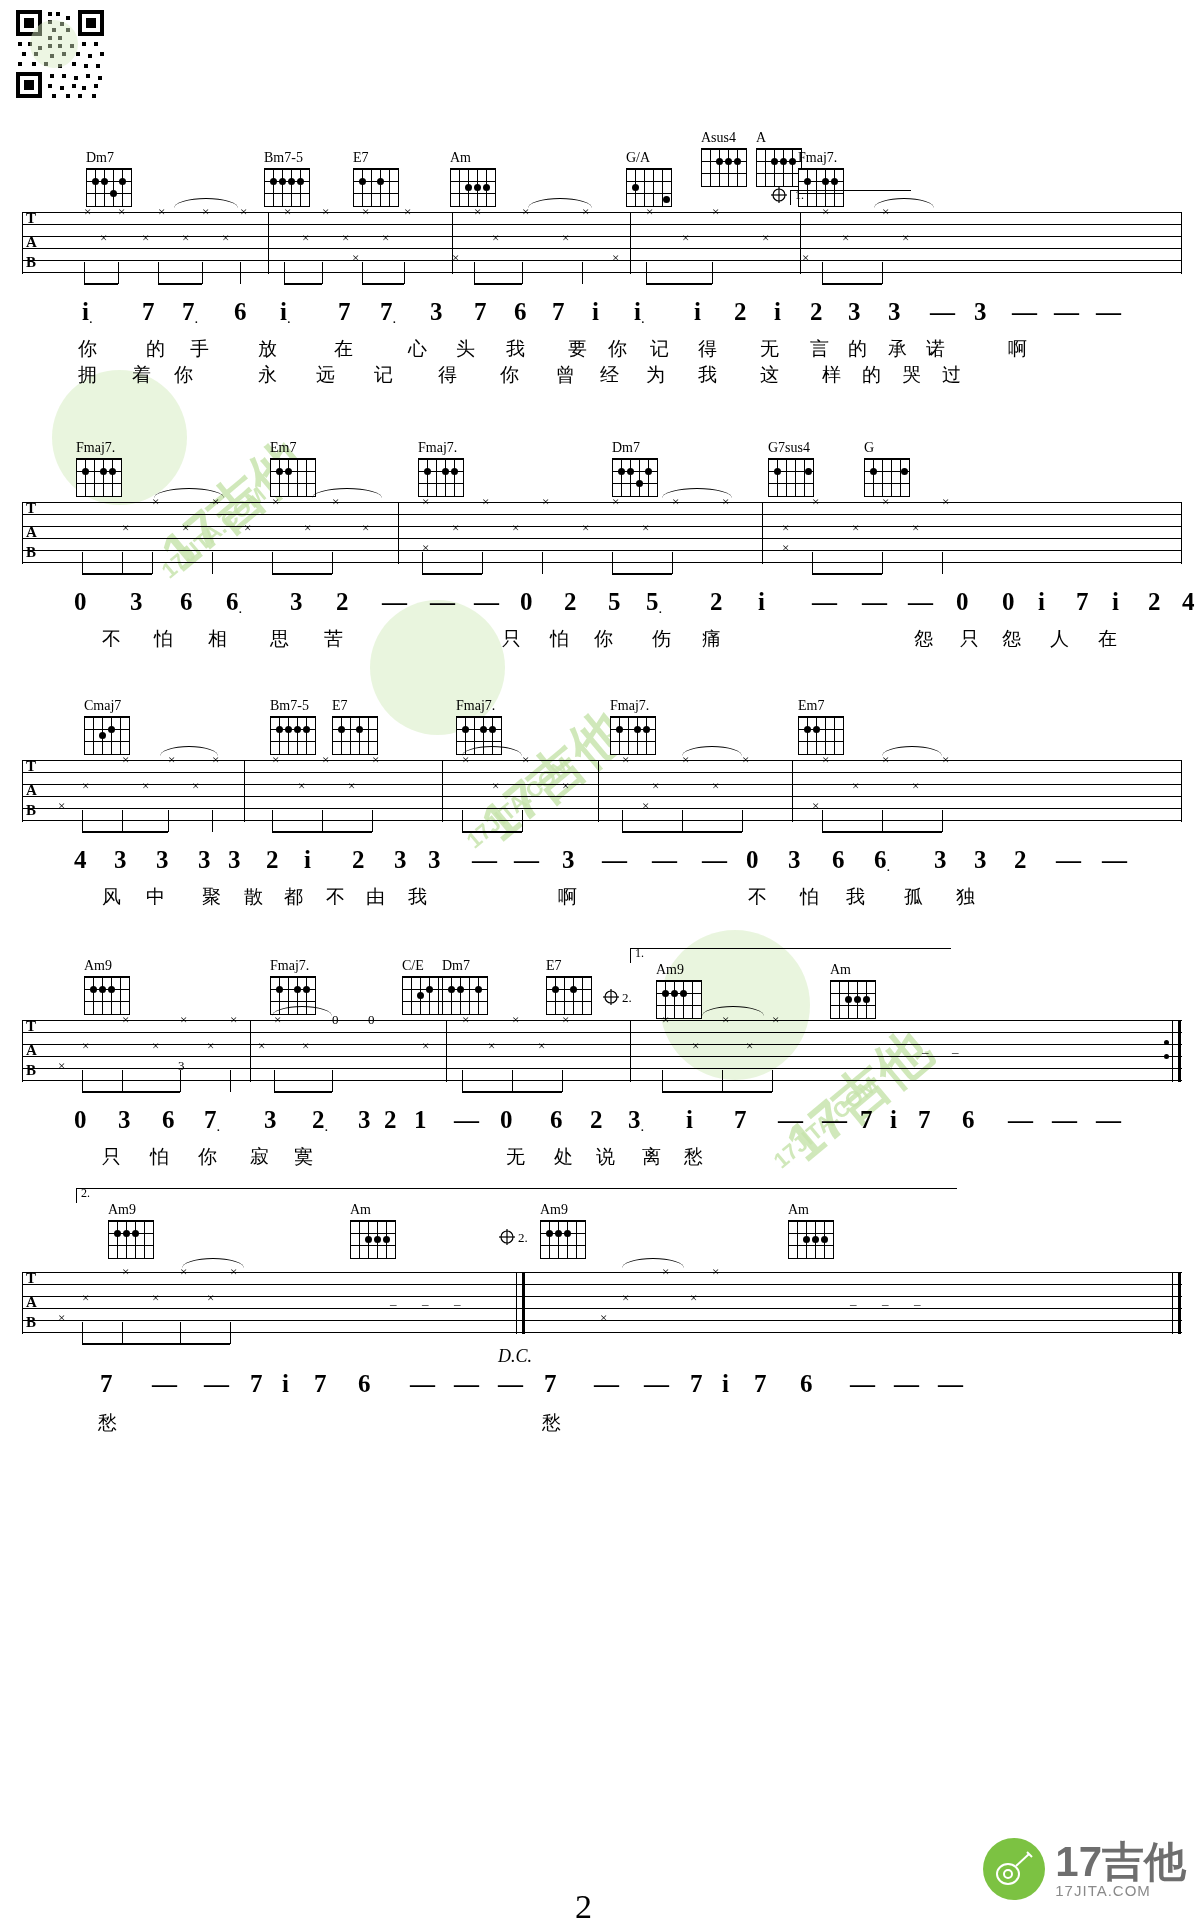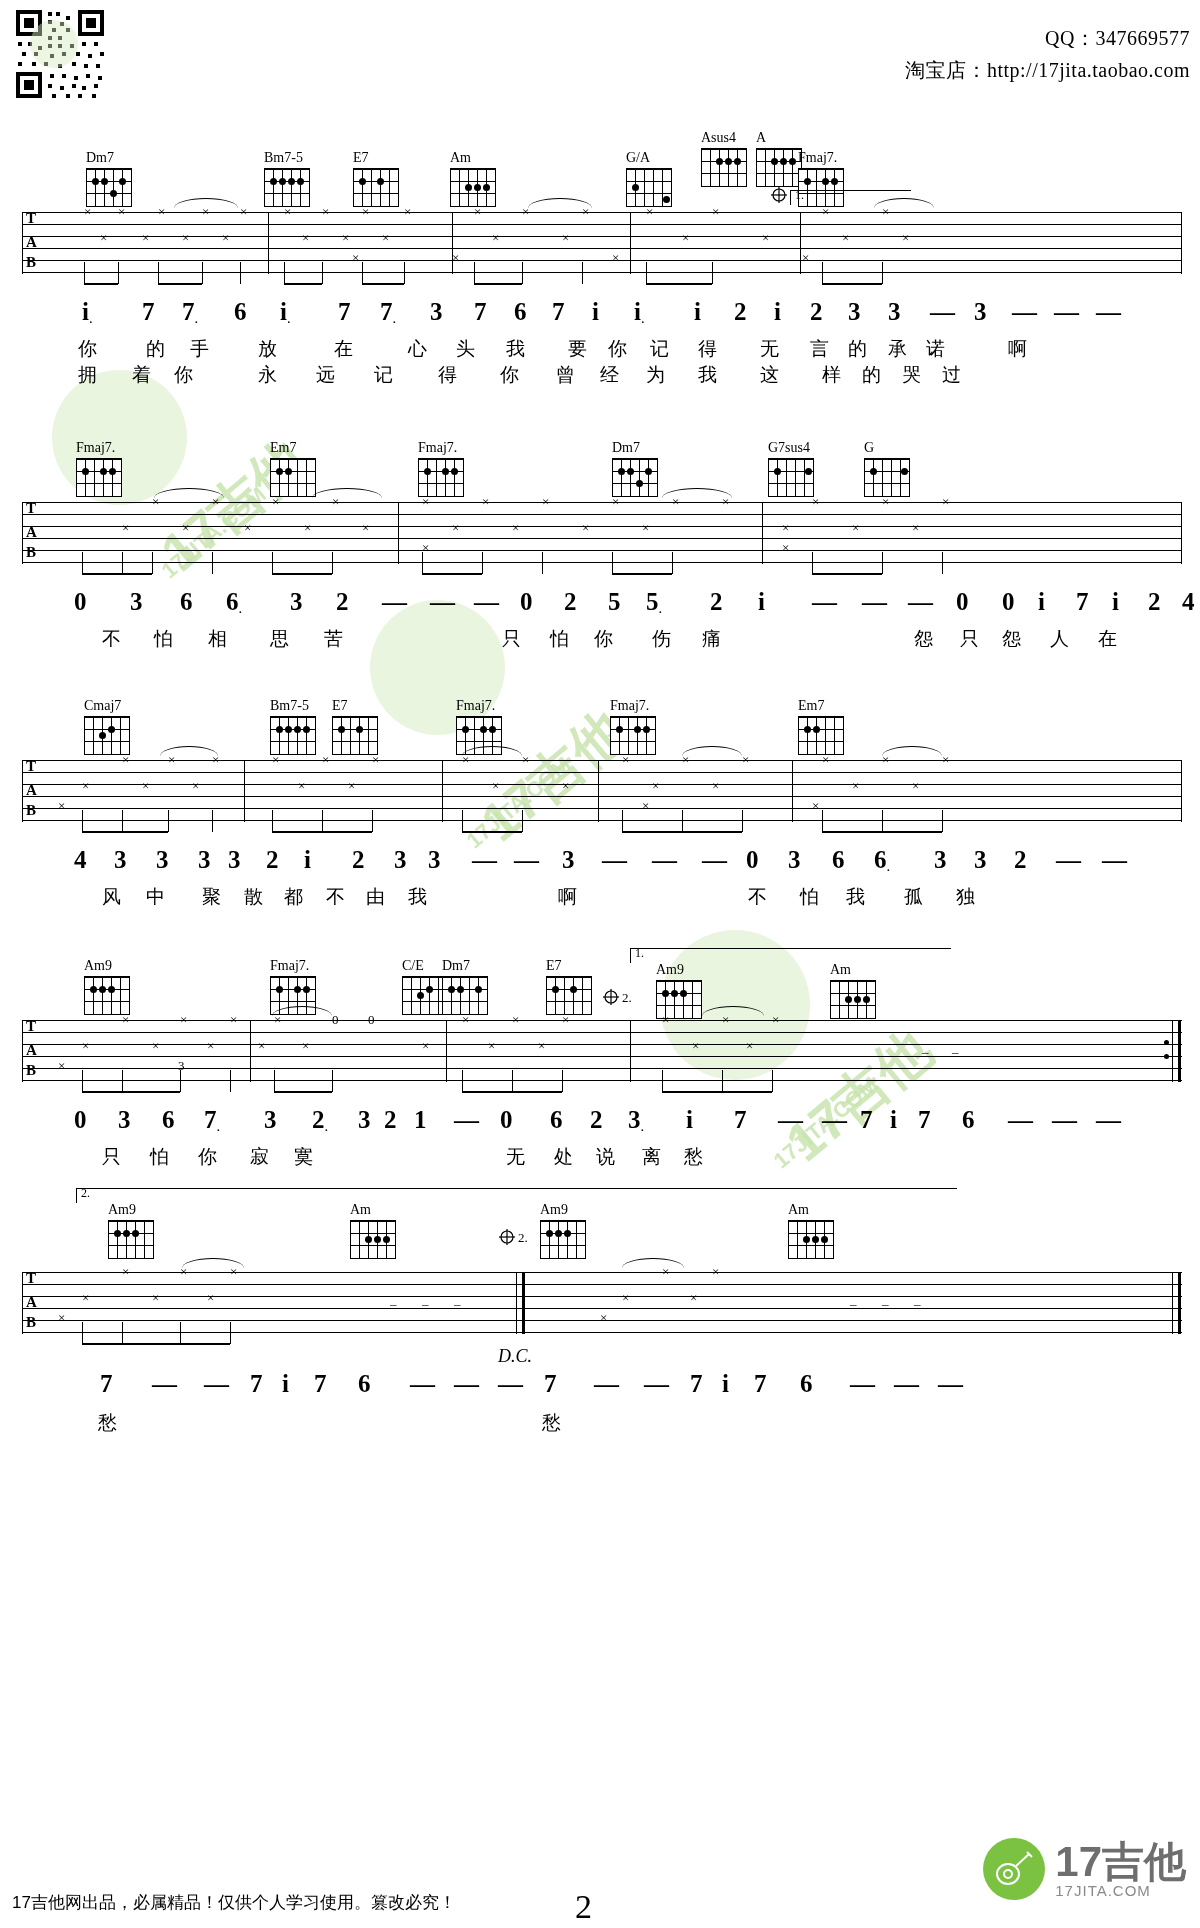--- a/index.html
+++ b/index.html
@@ -168,24 +168,20 @@
           <rect x="80" y="76" width="4" height="4"></rect>
         <rect x="38" y="86" width="4" height="4"></rect>
           <rect x="52" y="86" width="4" height="4"></rect>
           <rect x="64" y="86" width="4" height="4"></rect>
         <rect x="78" y="86" width="4" height="4"></rect>
       </g>
     </svg>
   </div>
   <div class="wm-circle" style="left:30px;top:20px;width:48px;height:48px;opacity:.45;"></div>
 
-  <div class="header-text">
-    <div>QQ：347669577</div>
-    <div>淘宝店：http://17jita.taobao.com</div>
-  </div>
 
   <div class="system" style="top:140px;">
 
     <div class="chord" style="left:86px;top:10px;">
       <div class="nm">Dm7</div>
       <div class="grid">
         <i class="v" style="left:8px"></i>
           <i class="v" style="left:17px"></i>
           <i class="v" style="left:26px"></i>
           <i class="v" style="left:35px"></i>
@@ -1213,21 +1209,20 @@
         <span style="left:828px">—</span>
         <span style="left:872px">—</span>
       <span style="left:916px">—</span>
     </div>
     <div class="lyr" style="top:222px;">
       <span style="left:76px">愁</span>
         <span style="left:520px">愁</span>
     </div>
   </div>
 
-  <div class="footer-note">17吉他网出品，必属精品！仅供个人学习使用。篡改必究！</div>
   <div class="pageno">2</div>
 
   <div class="logo">
     <div class="circ">
       <svg width="40" height="36" viewBox="0 0 40 36">
         <g fill="none" stroke="#fff" stroke-width="2">
           <ellipse cx="14" cy="23" rx="11" ry="10"></ellipse>
           <circle cx="14" cy="23" r="4"></circle>
           <line x1="22" y1="15" x2="35" y2="3"></line>
           <line x1="33" y1="1" x2="38" y2="6"></line>

